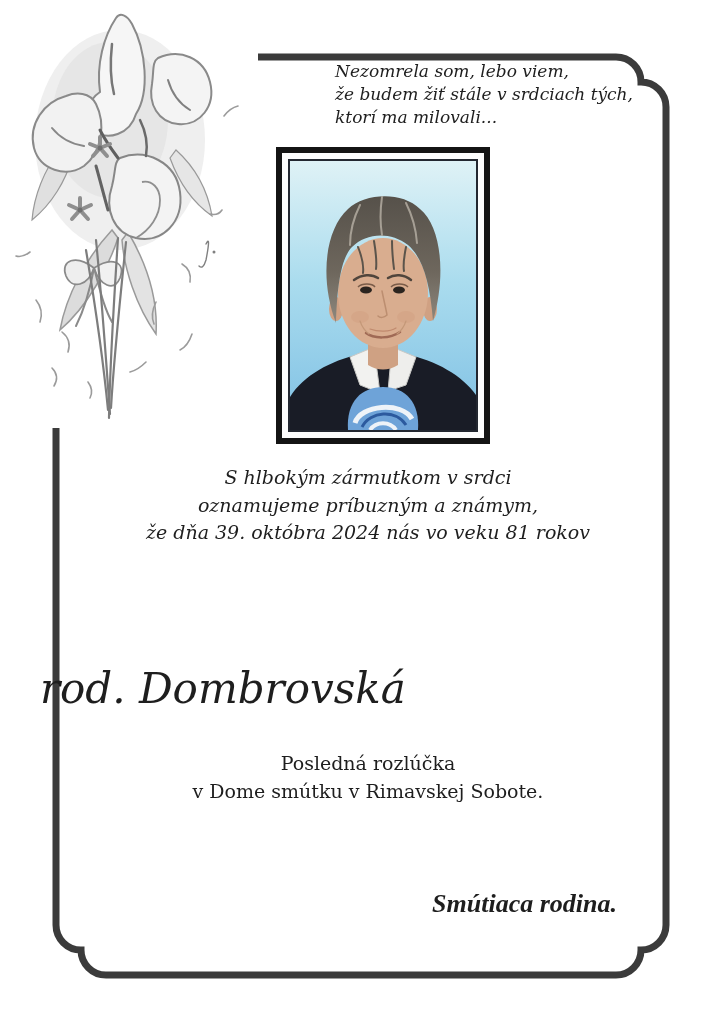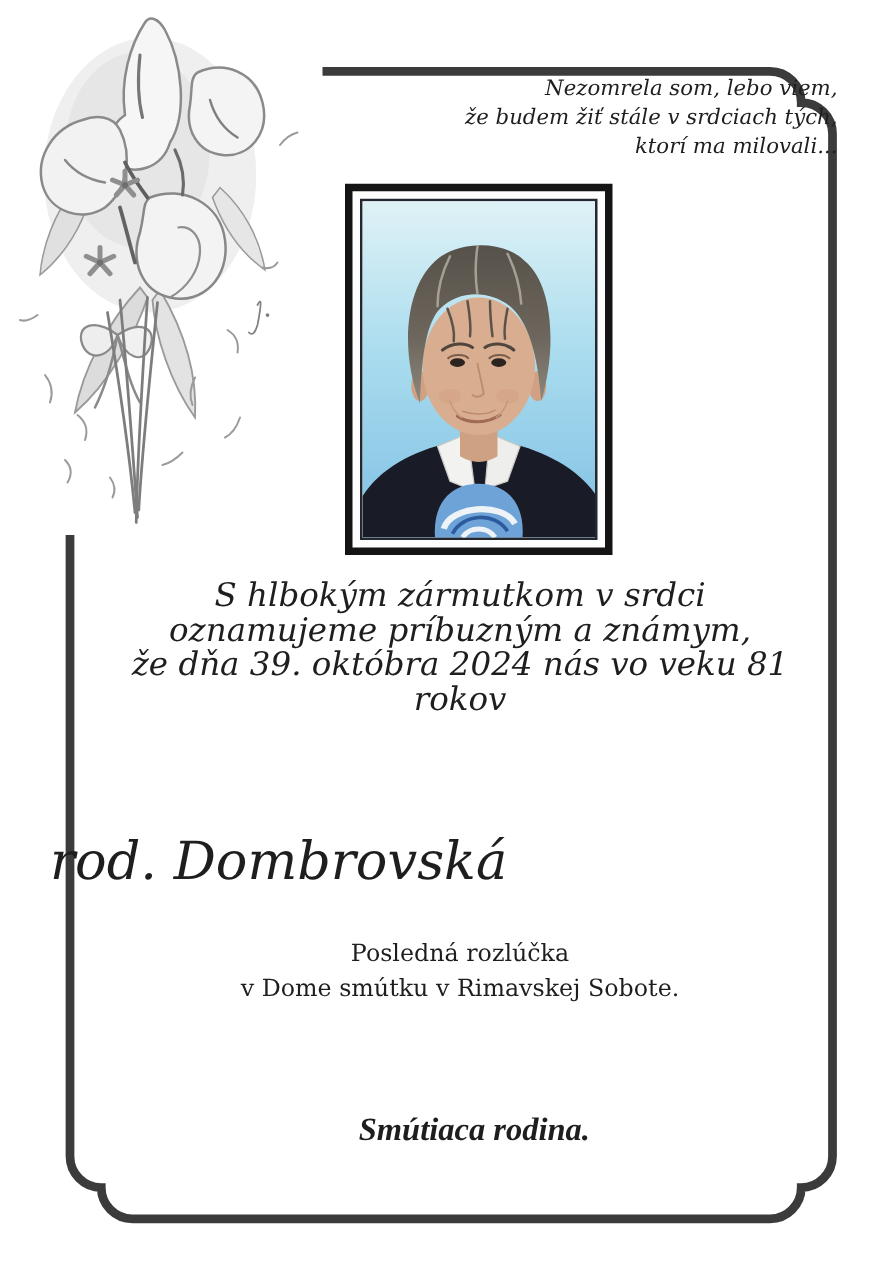--- a/index.html
+++ b/index.html
@@ -4,46 +4,46 @@
 <style>
   html,body{margin:0;padding:0;background:#ffffff;}
   .card{
     position:relative;width:715px;height:1024px;background:#ffffff;
     font-family:"DejaVu Serif",serif;color:#1e1e1e;overflow:hidden;
   }
   .frame-svg{position:absolute;left:0;top:0;z-index:1;}
   .flower{position:absolute;left:0;top:0;width:258px;height:428px;background:#ffffff;z-index:2;}
   .flower svg{display:block;width:100%;height:100%;}
   .epigraph{
-    position:absolute;left:335px;top:60px;width:335px;text-align:right;
+    position:absolute;left:335px;top:60px;width:335px;text-align:left;
     font-style:italic;font-size:17px;line-height:23px;z-index:3;
   }
   .photo-frame{
     position:absolute;left:276px;top:147px;width:214px;height:297px;
     box-sizing:border-box;border:6px solid #141414;padding:6px;background:#fdfdfd;z-index:3;
   }
   .photo-inner{border:2px solid #232730;line-height:0;}
   .announcement{
     position:absolute;left:70px;top:464px;width:596px;text-align:center;
-    font-style:italic;font-size:26px;line-height:27.5px;z-index:3;
+    font-style:italic;font-size:19px;line-height:27.5px;z-index:3;
   }
   .name{
     position:absolute;left:40px;top:593px;width:646px;margin:0;text-align:center;
     font-style:italic;font-weight:normal;font-size:50px;line-height:64px;z-index:3;
   }
   .maiden{
     position:absolute;left:40px;top:663px;width:646px;margin:0;text-align:left;
     font-style:italic;font-weight:normal;font-size:42px;line-height:52px;z-index:3;
   }
   .funeral{
     position:absolute;left:60px;top:750px;width:616px;text-align:center;
     font-size:19px;line-height:27.5px;z-index:3;
   }
   .closing{
-    position:absolute;right:98px;top:889px;width:330px;
+    position:absolute;right:98px;top:889px;width:330px;text-align:right;
     font-family:"Liberation Serif",serif;font-style:italic;font-weight:bold;
     font-size:26px;z-index:3;
   }
 </style>
 </head>
 <body>
 
 <div class="card">
 
   <svg class="frame-svg" width="715" height="1024" viewBox="0 0 715 1024" aria-hidden="true">

